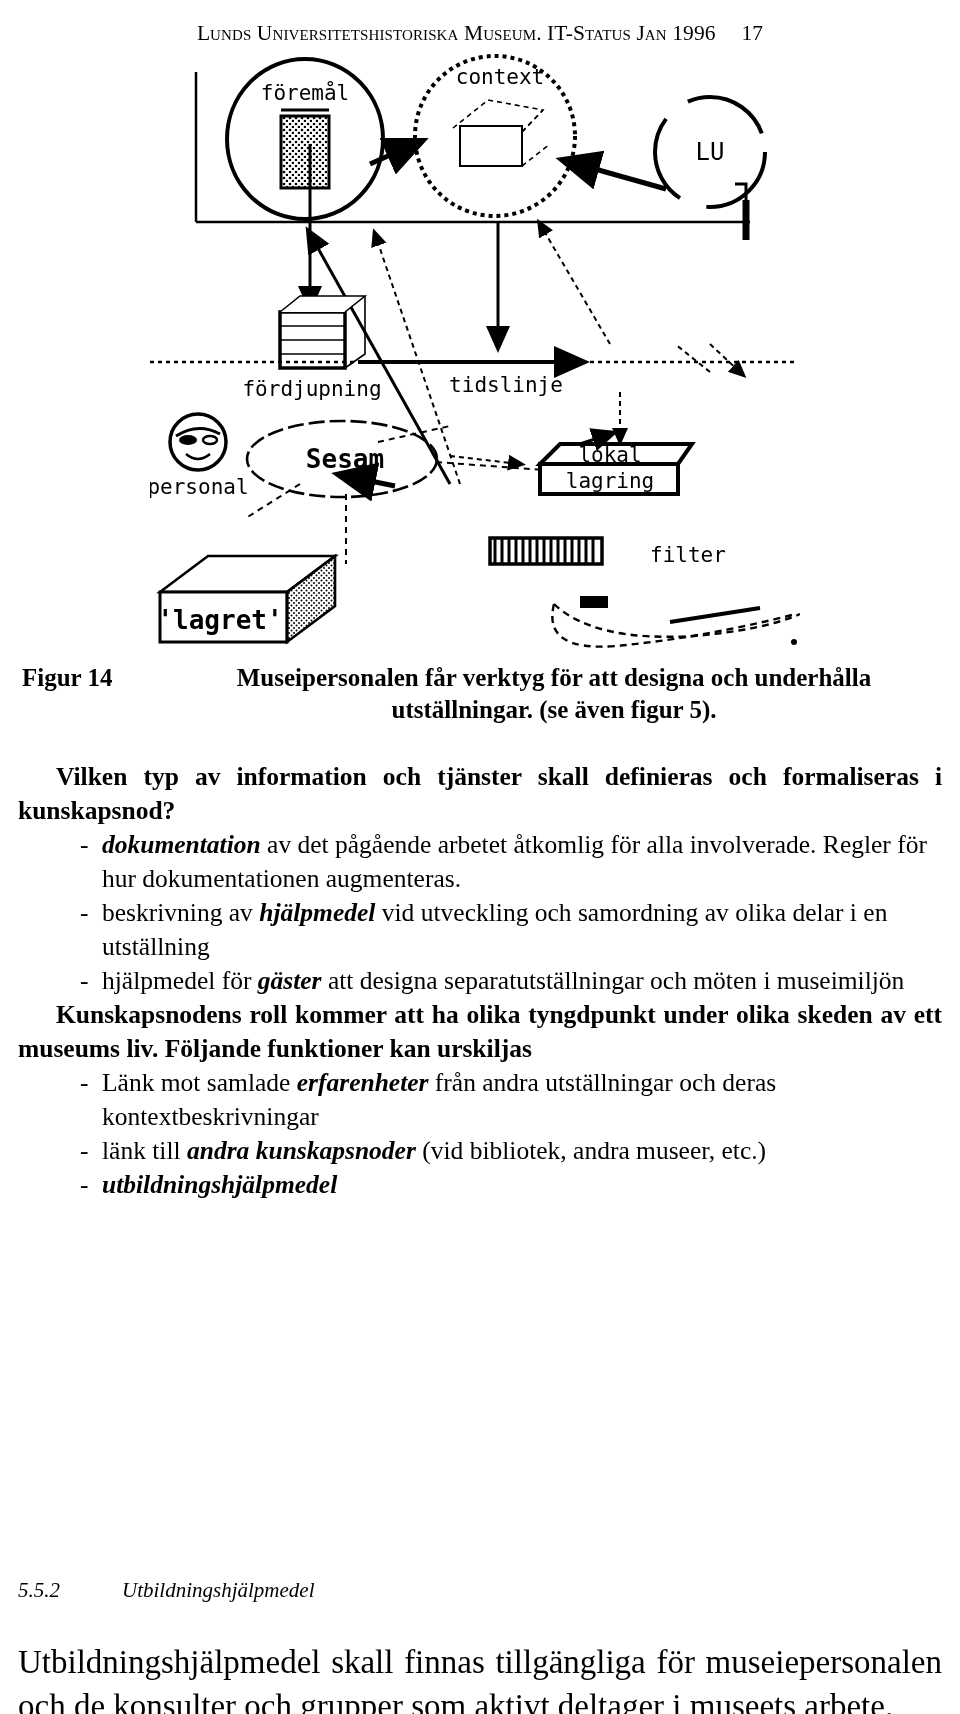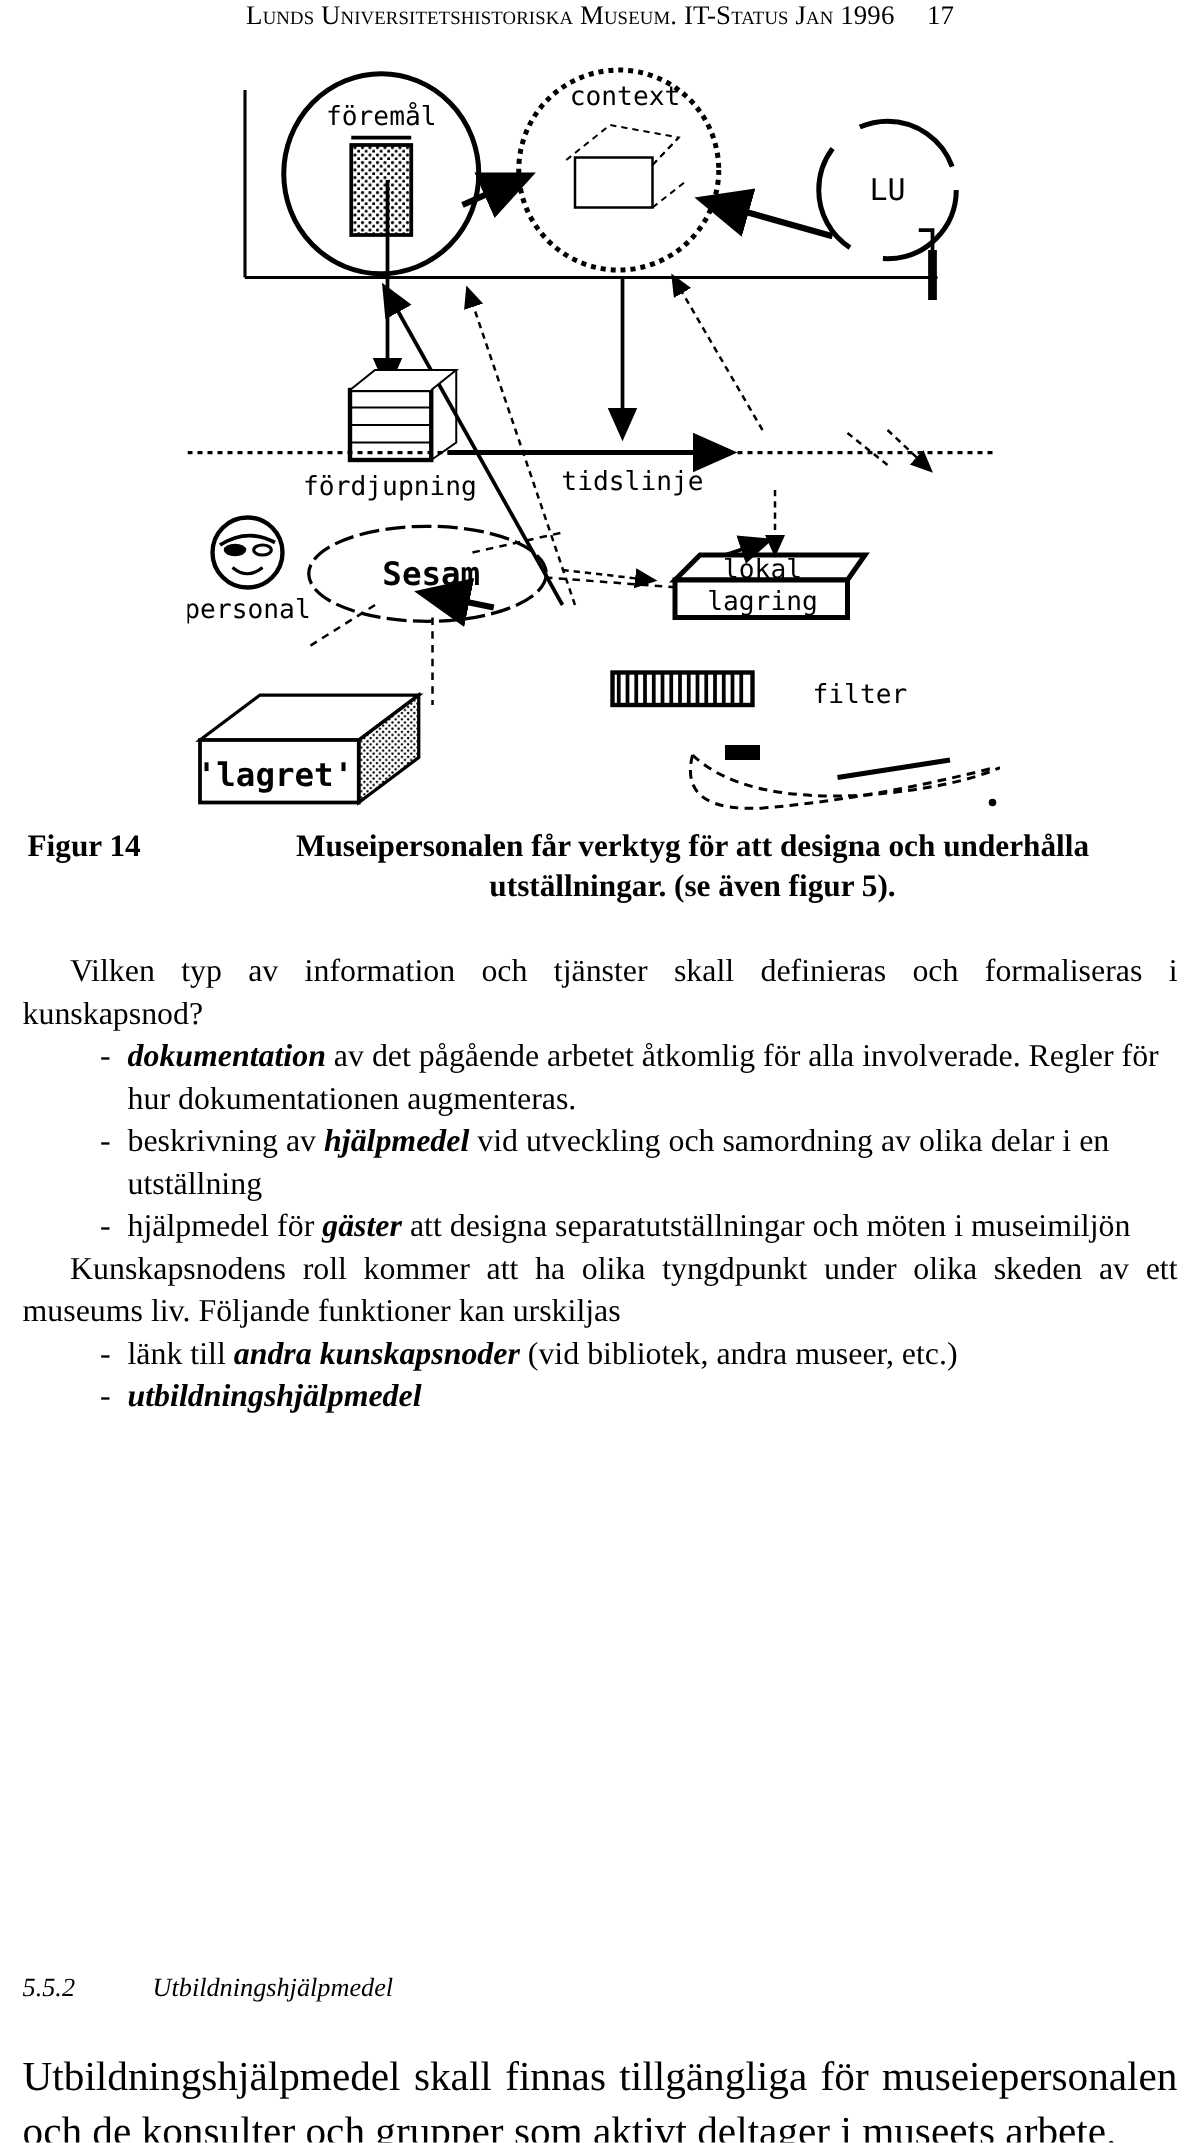--- a/index.html
+++ b/index.html
@@ -12,21 +12,21 @@
     height: 1714px;
     position: relative;
     font-family: "Liberation Serif", "DejaVu Serif", serif;
     color: #000000;
     overflow: hidden;
   }
 
   
   .page-header {
     position: absolute;
-    top: 2px;
+    top: 23px;
     left: 0;
     width: 960px;
     height: 34px;
     display: flex;
     align-items: flex-start;
     justify-content: center;
   }
   .header-inner {
     display: flex;
     align-items: baseline;
@@ -104,20 +104,21 @@
     top: 760px;
     left: 18px;
     width: 924px;
     font-size: 25.5px;
     line-height: 1.335;
   }
   .para {
     text-align: justify;
     text-indent: 38px;
     margin: 0 0 0 0;
+    font-weight: bold;
   }
 
   ul.dash-list {
     list-style: none;
     margin: 0;
     padding: 0;
   }
   ul.dash-list > li {
     position: relative;
     padding-left: 84px;
@@ -311,20 +312,23 @@
     </li>
     <li>
       <span>hjälpmedel för </span><span class="it">gäster</span><span> att designa separatutställningar och möten i museimiljön</span>
     </li>
   </ul>
 
   <p class="para">Kunskapsnodens roll kommer att ha olika tyngdpunkt under olika skeden av ett museums liv. Följande funktioner kan urskiljas</p>
 
   <ul class="dash-list">
     <li>
+      <span>Länk mot samlade </span><span class="it">erfarenheter</span><span> från andra utställningar och deras kontextbeskrivningar</span>
+    </li>
+    <li>
       <span>länk till </span><span class="it">andra kunskapsnoder</span><span> (vid bibliotek, andra museer, etc.)</span>
     </li>
     <li>
       <span></span><span class="it">utbildningshjälpmedel</span><span></span>
     </li>
   </ul>
 
 </div>
 
 <div class="section-heading">

